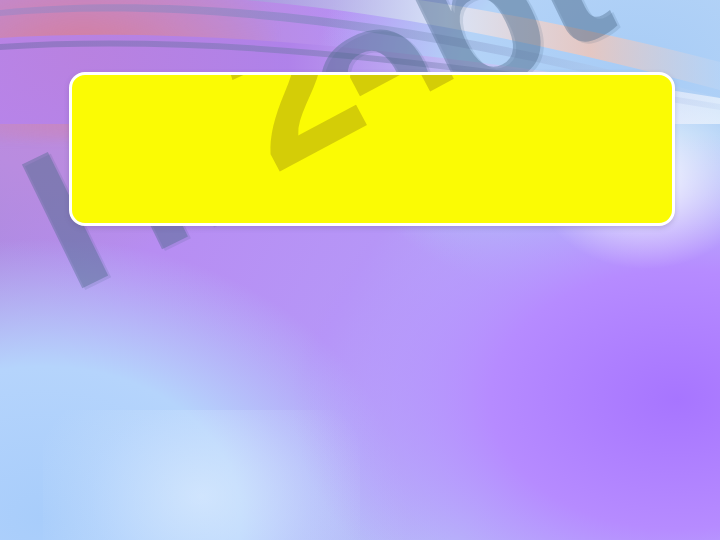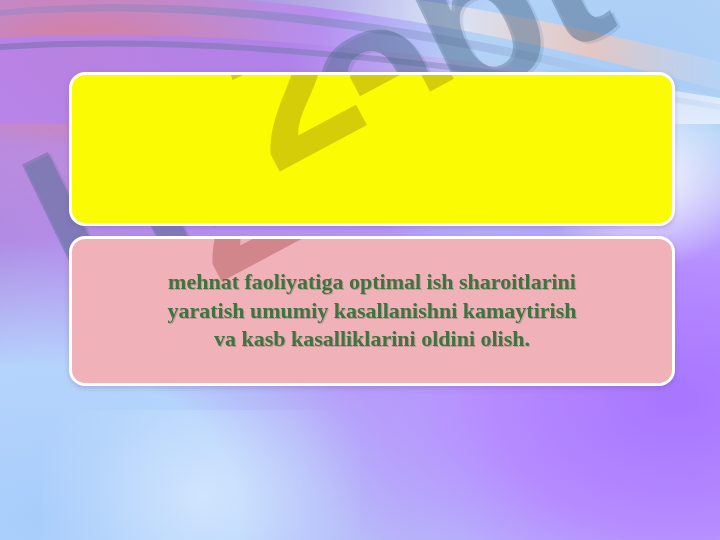--- a/index.html
+++ b/index.html
@@ -229,18 +229,14 @@
       <path d="M0,10 C210,-4 460,26 720,70 L720,76 C460,32 210,2 0,16 Z" fill="url(#g4)"></path>
     </svg>
   </div>
 
   <div class="wm wm-back">Hisobt</div>
 
   <div id="title-box" class="box">
     <div class="wm-inner">24</div>
   </div>
 
-  <div id="body-box" class="box">
-    <div class="wm-inner">24</div>
-    <div id="body-text">mehnat faoliyatiga optimal ish sharoitlarini yaratish umumiy kasallanishni kamaytirish va kasb kasalliklarini oldini olish.</div>
-  </div>
 
 </div>
 
 </body></html>

